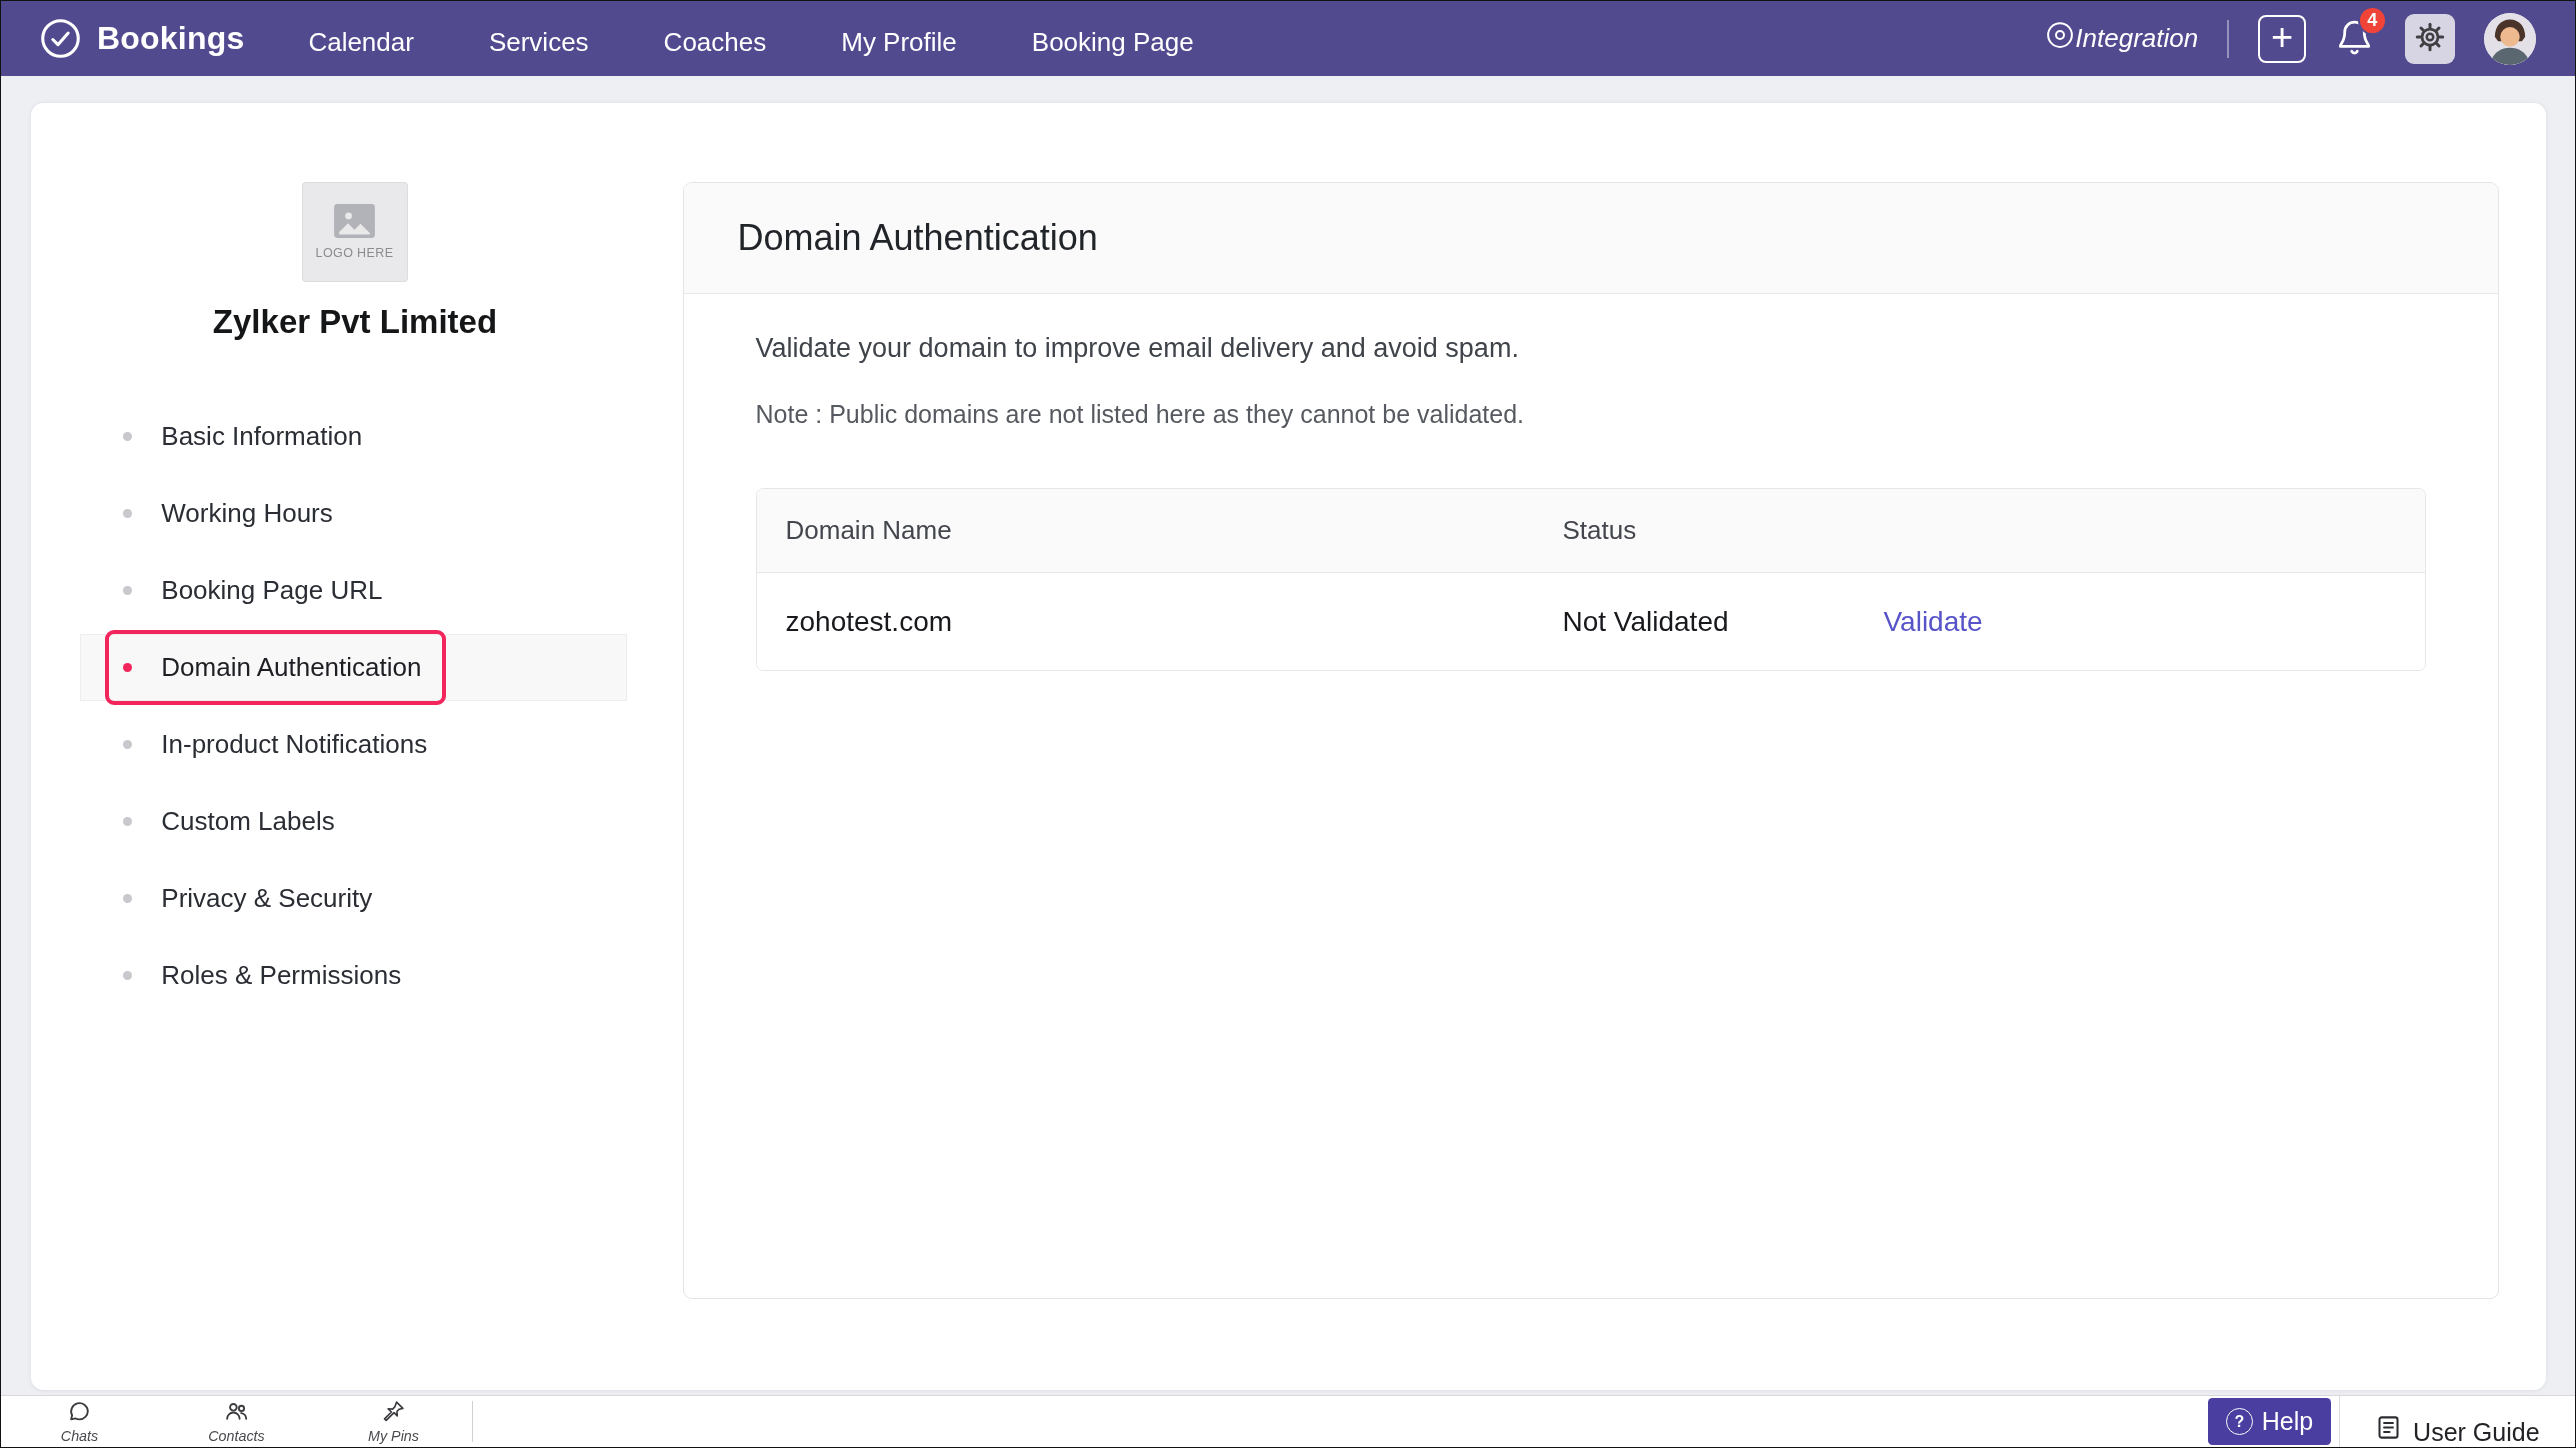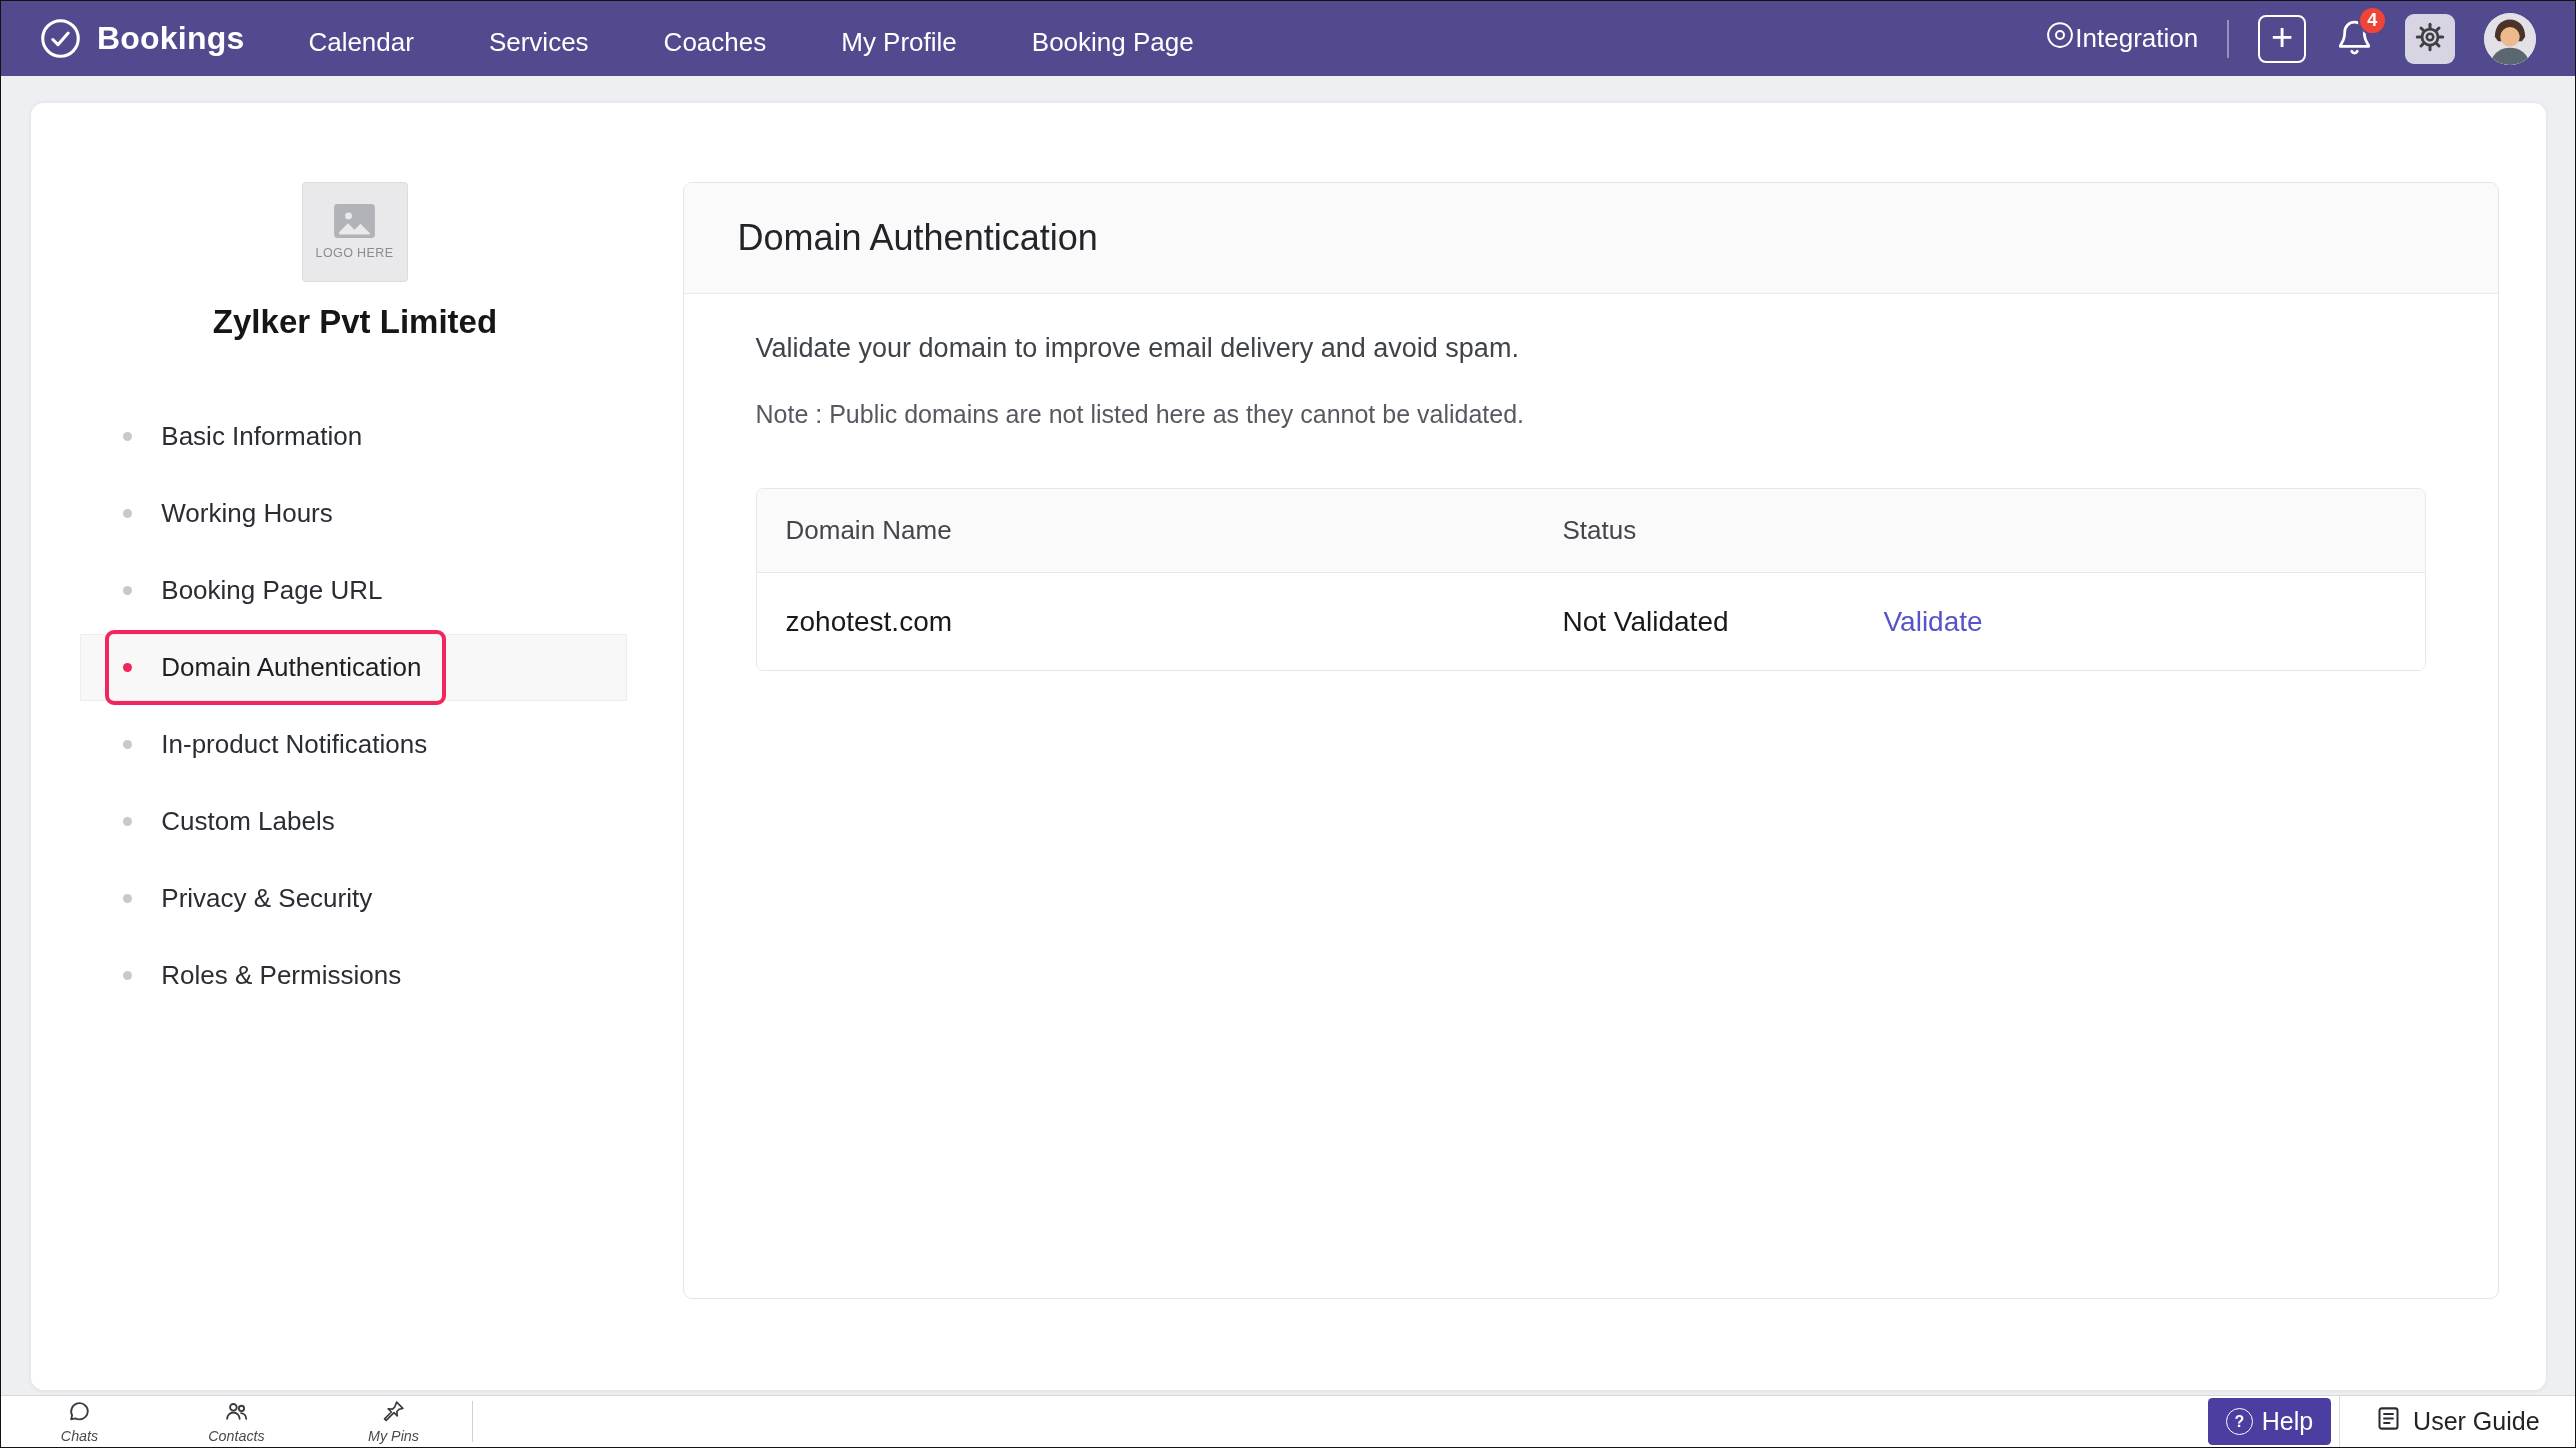--- a/index.html
+++ b/index.html
@@ -18,21 +18,21 @@
     position: absolute; top: 0; left: 0; right: 0; height: 75px;
     background: var(--navbar-bg, #524A8F);
     display: flex; align-items: center; padding: 13px 39px;
   }
   .brand { display: flex; align-items: center; gap: 16px; cursor: pointer; }
   .brand-logo { width: 41px; height: 41px; display: flex; }
   .brand-name { color: #fff; font-size: 32px; font-weight: 700; letter-spacing: 0.2px; }
   .nav-links { display: flex; align-items: center; gap: 75px; margin-left: 64px; margin-top: 8px; }
   .nav-link { color: #fff; font-size: 26px; cursor: pointer; text-decoration: none; white-space: nowrap; }
   .nav-right { margin-left: auto; display: flex; align-items: center; gap: 29px; }
-  .integration { display: flex; align-items: center; gap: 0; color: #fff; font-size: 26px; cursor: pointer; }
+  .integration { display: flex; align-items: center; gap: 0; color: #fff; font-size: 26px; cursor: pointer; font-style: italic; }
   .v-divider { width: 1.8px; height: 38px; background: rgba(255,255,255,0.4); }
   .add-btn {
     width: 48px; height: 48px; border: 2.7px solid #fff; border-radius: 8px;
     background: transparent; color: #fff; font-size: 38px; font-weight: 300;
     display: flex; align-items: center; justify-content: center; cursor: pointer; line-height: 1;
     padding-bottom: 3.6px;
   }
   .bell-wrap { position: relative; width: 41px; height: 43px; cursor: pointer; display: flex; align-items: flex-end; }
   .badge {
     position: absolute; top: -10.7px; right: -10.7px; min-width: 29px; height: 29px;
@@ -128,21 +128,21 @@
     display: flex; align-items: center; justify-content: center; gap: 9px;
     color: #fff; font-size: 25px; cursor: pointer; font-family: inherit;
   }
   .q-circle {
     width: 27px; height: 27px; border: 1.8px solid #fff; border-radius: 50%;
     display: flex; align-items: center; justify-content: center; font-size: 16px; font-weight: 700;
   }
   .user-guide {
     position: absolute; right: 0; top: 0; bottom: 0; width: 236px;
     border-left: 0.9px solid #dcdcdf; background: #fff;
-    display: flex; align-items: center; justify-content: center; gap: 10.7px;
+    display: flex; align-items: flex-end; justify-content: center; gap: 10.7px;
     font-size: 25px; color: #232327; cursor: pointer;
   }
 </style>
 </head>
 <body>
 
 <div class="window">
 
   <header class="navbar">
     <div class="brand">

